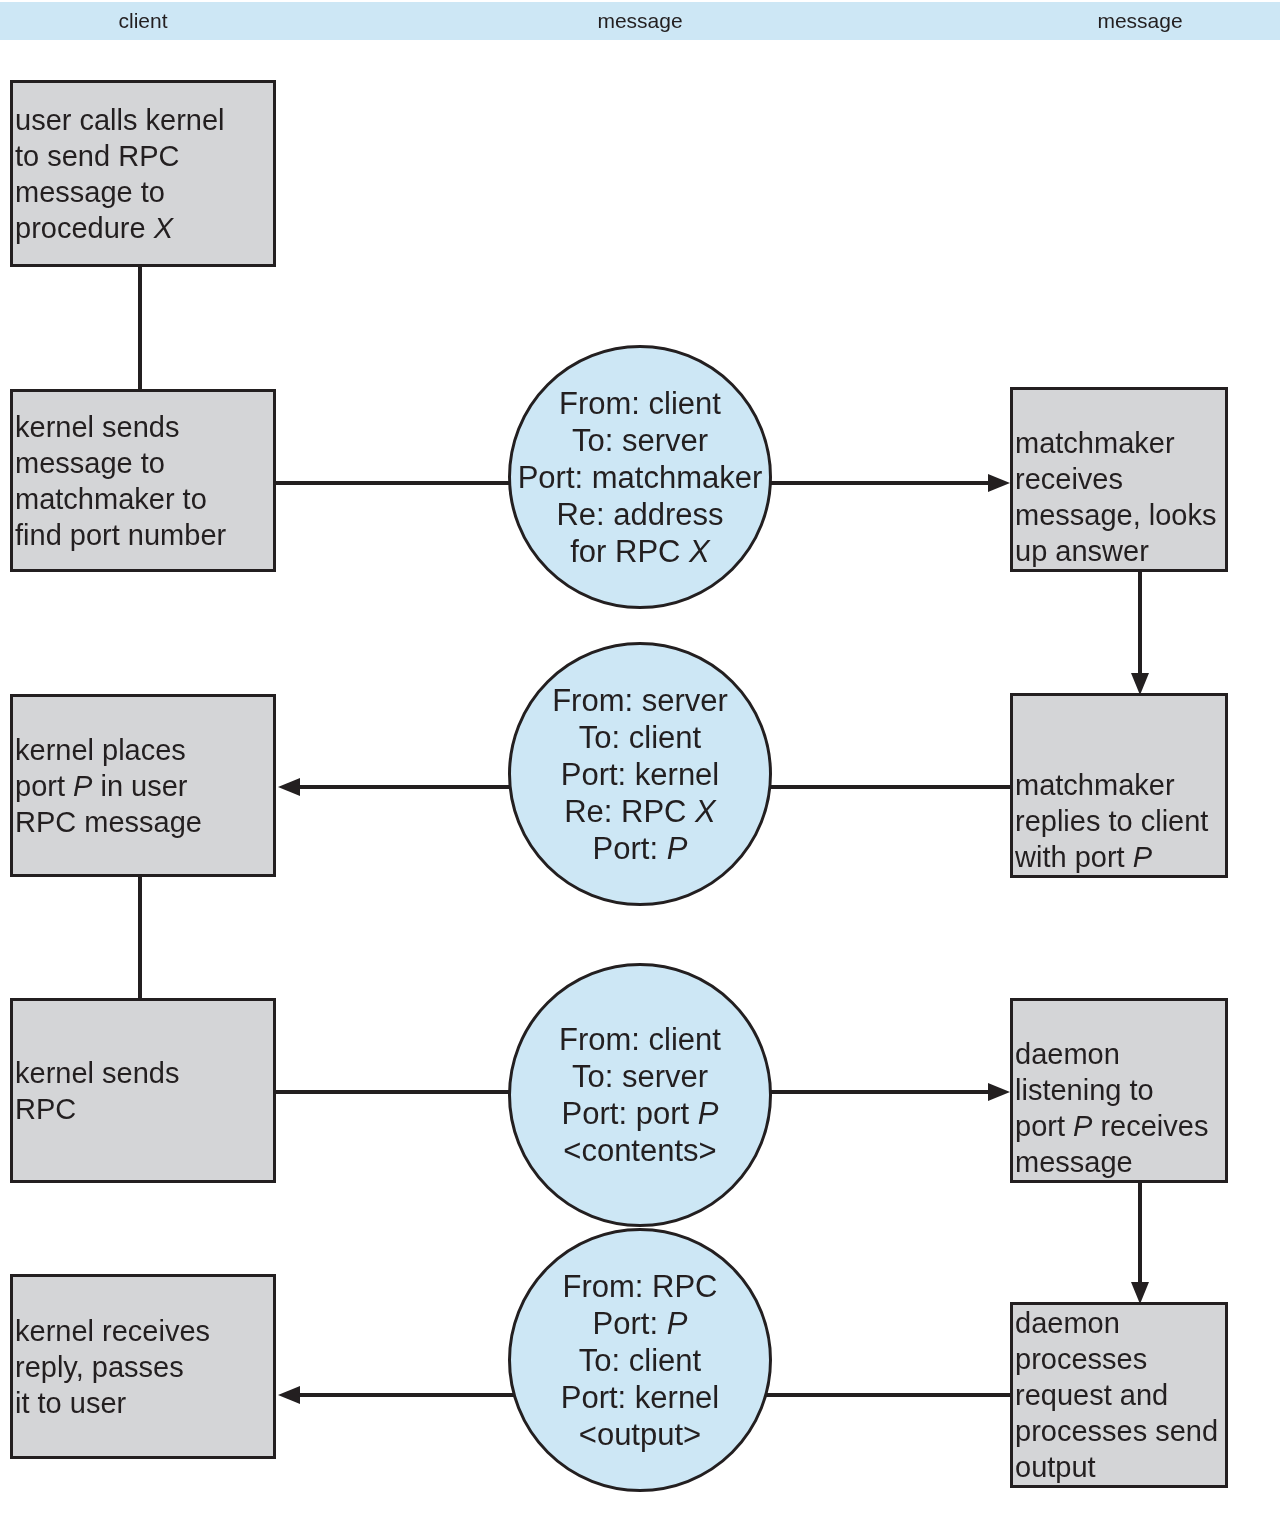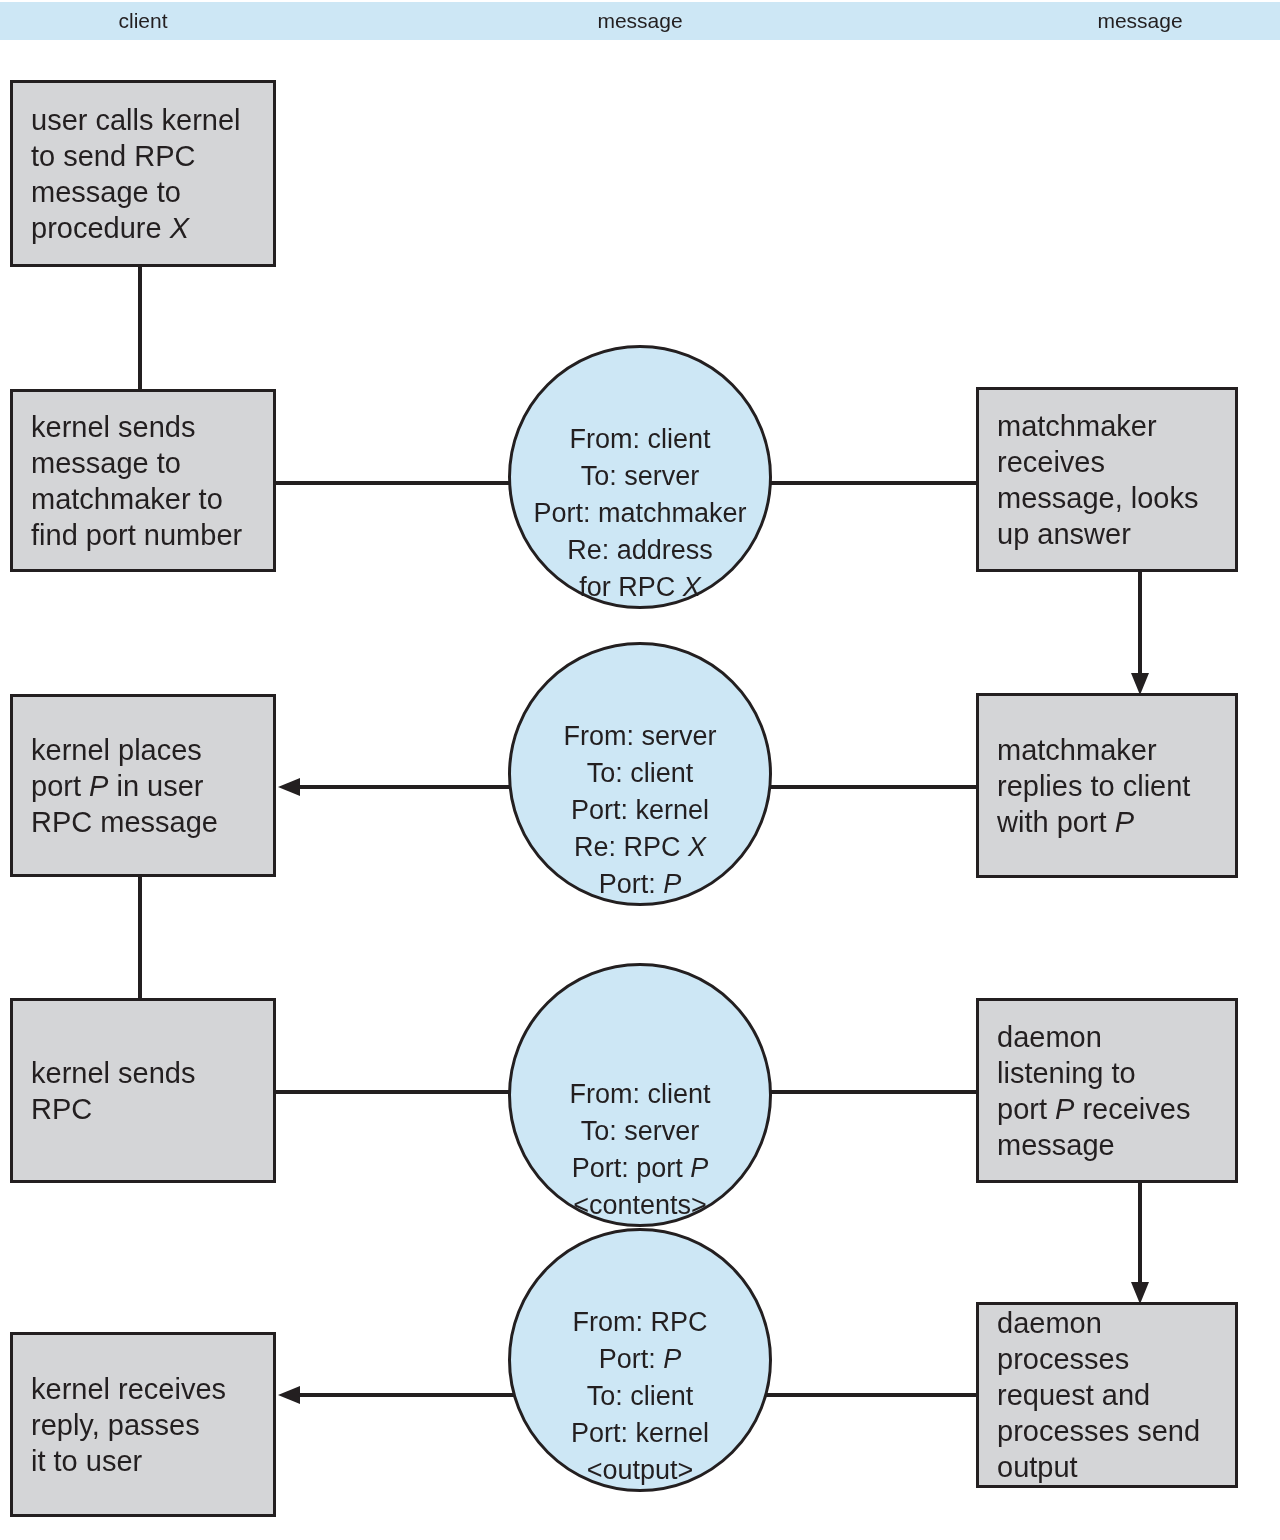--- a/index.html
+++ b/index.html
@@ -33,51 +33,51 @@
     font-size: 21px;
     white-space: nowrap;
   }
   .flow-box {
     position: absolute;
     box-sizing: border-box;
     background: var(--box-bg, #d4d5d7);
     border: 3px solid var(--border, #231f20);
     display: flex;
     align-items: center;
-    padding-left: 18px;
+    padding-left: 2px;
     padding-right: 6px;
     font-size: 29px;
     line-height: 36px;
     z-index: 2;
   }
   .left-col  { left: 10px;   width: 266px; }
-  .right-col { left: 976px; width: 262px; }
+  .right-col { left: 1010px; width: 218px; align-items: flex-end; }
   .box-a { top: 80px;   height: 187px; }
   .box-b { top: 389px;  height: 183px; }
   .box-c { top: 694px;  height: 183px; }
   .box-d { top: 998px;  height: 185px; }
-  .box-e { top: 1332px; height: 185px; }
+  .box-e { top: 1274px; height: 185px; }
   .box-f { top: 387px;  height: 185px; }
   .box-g { top: 693px;  height: 185px; }
   .box-h { top: 998px;  height: 185px; }
   .box-i { top: 1302px; height: 186px; }
   .msg-circle {
     position: absolute;
     left: 508px;
     width: 264px;
     height: 264px;
     box-sizing: border-box;
     border-radius: 50%;
     background: var(--circle-bg, #cde7f5);
     border: 3px solid var(--border, #231f20);
     display: flex;
-    align-items: flex-end;
+    align-items: center;
     justify-content: center;
     text-align: center;
-    font-size: 27px;
+    font-size: 31px;
     line-height: 37px;
     z-index: 2;
   }
   .circle-1 { top: 345px; }
   .circle-2 { top: 642px; }
   .circle-3 { top: 963px; }
   .circle-4 { top: 1228px; }
   .wires {
     position: absolute;
     left: 0;

